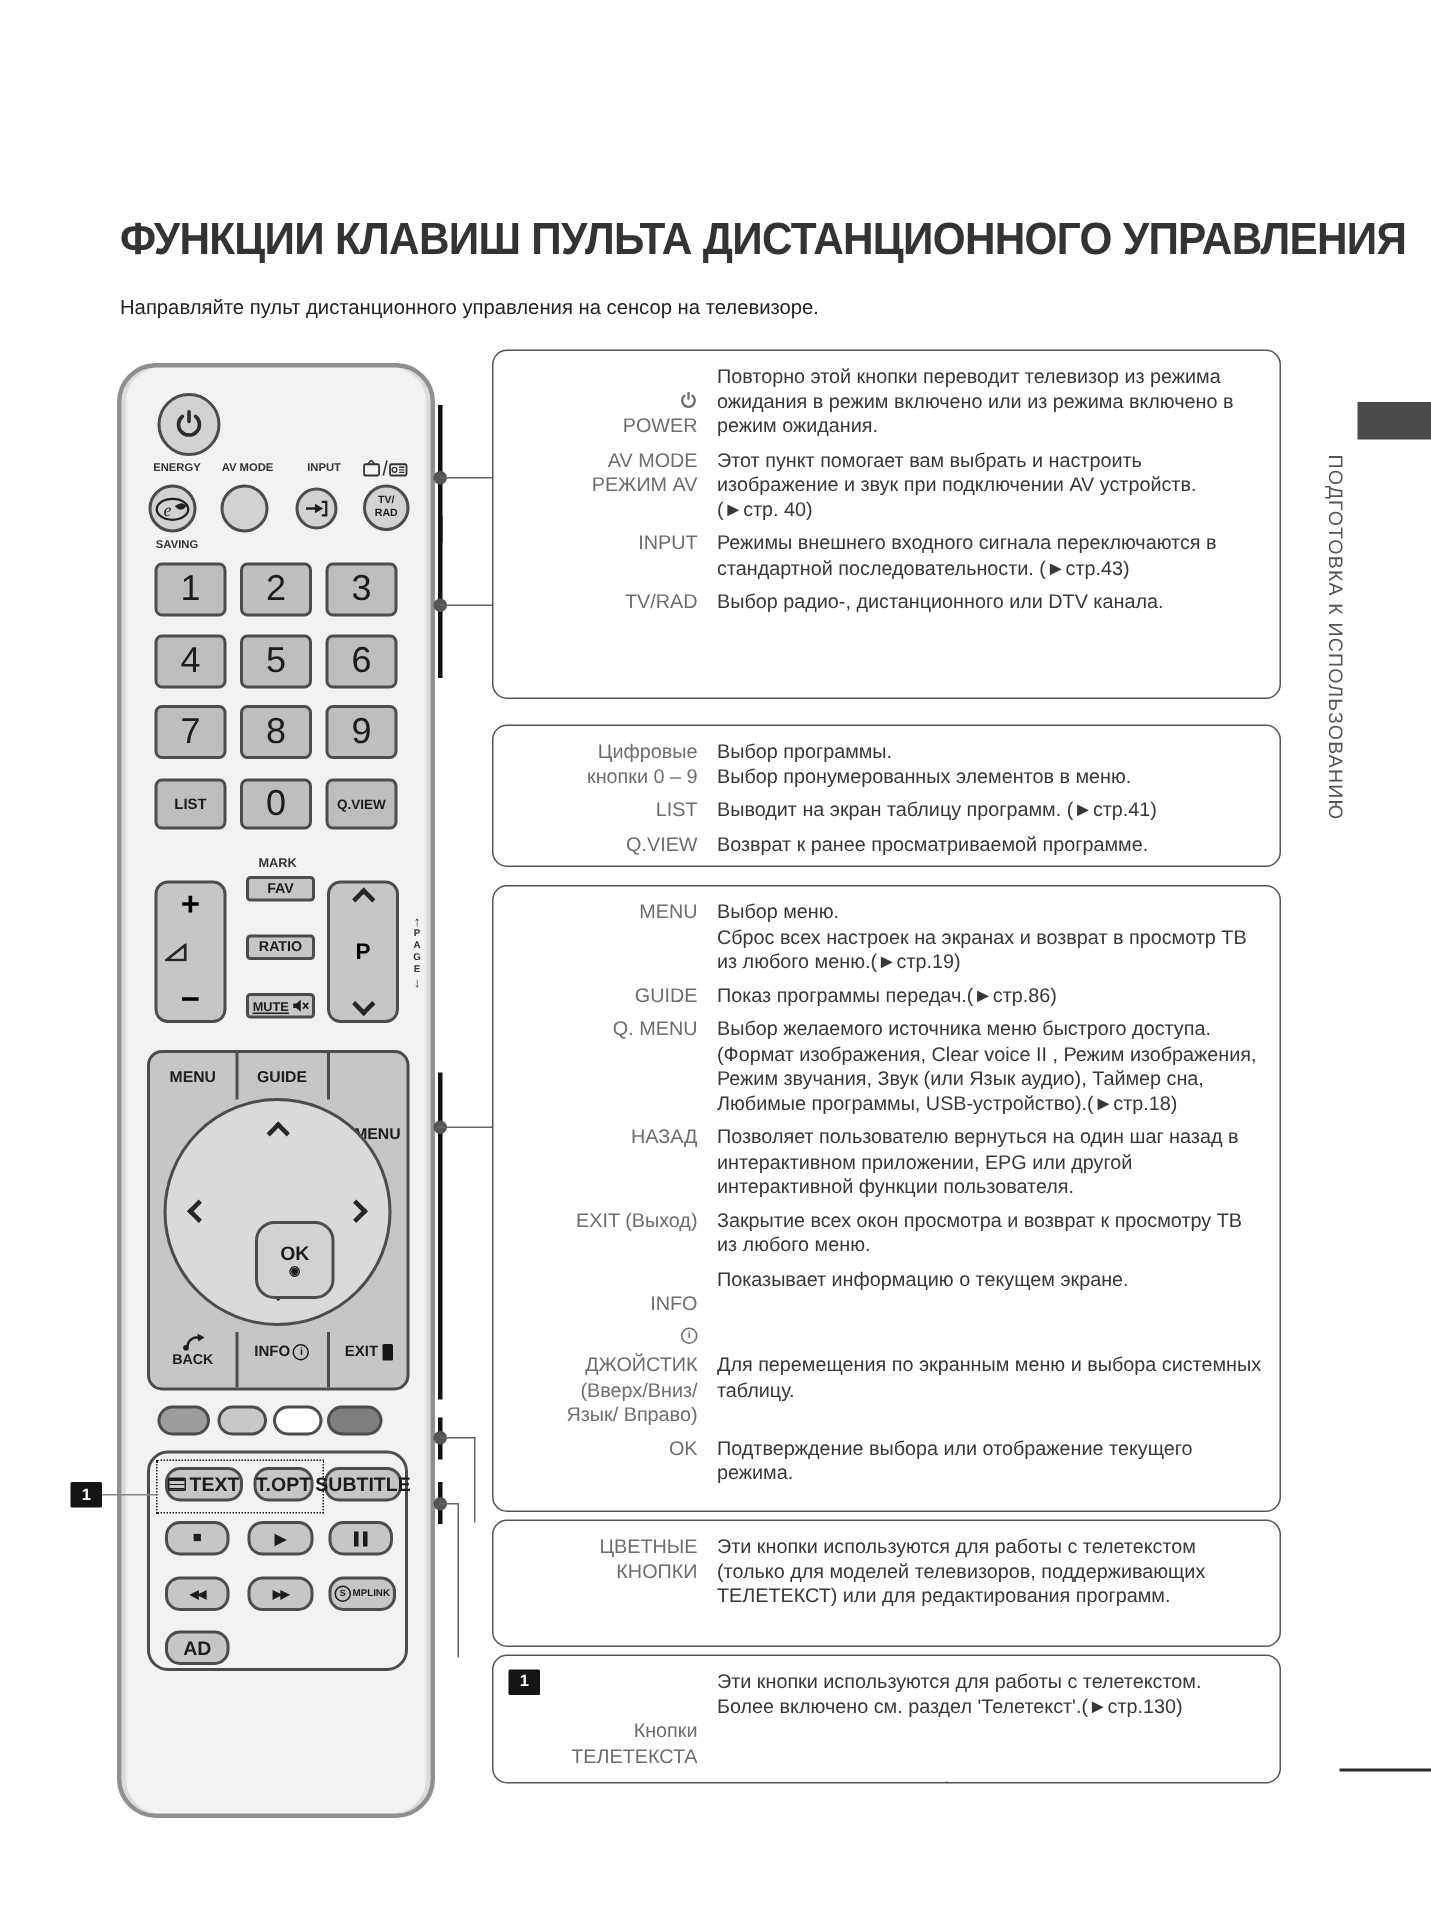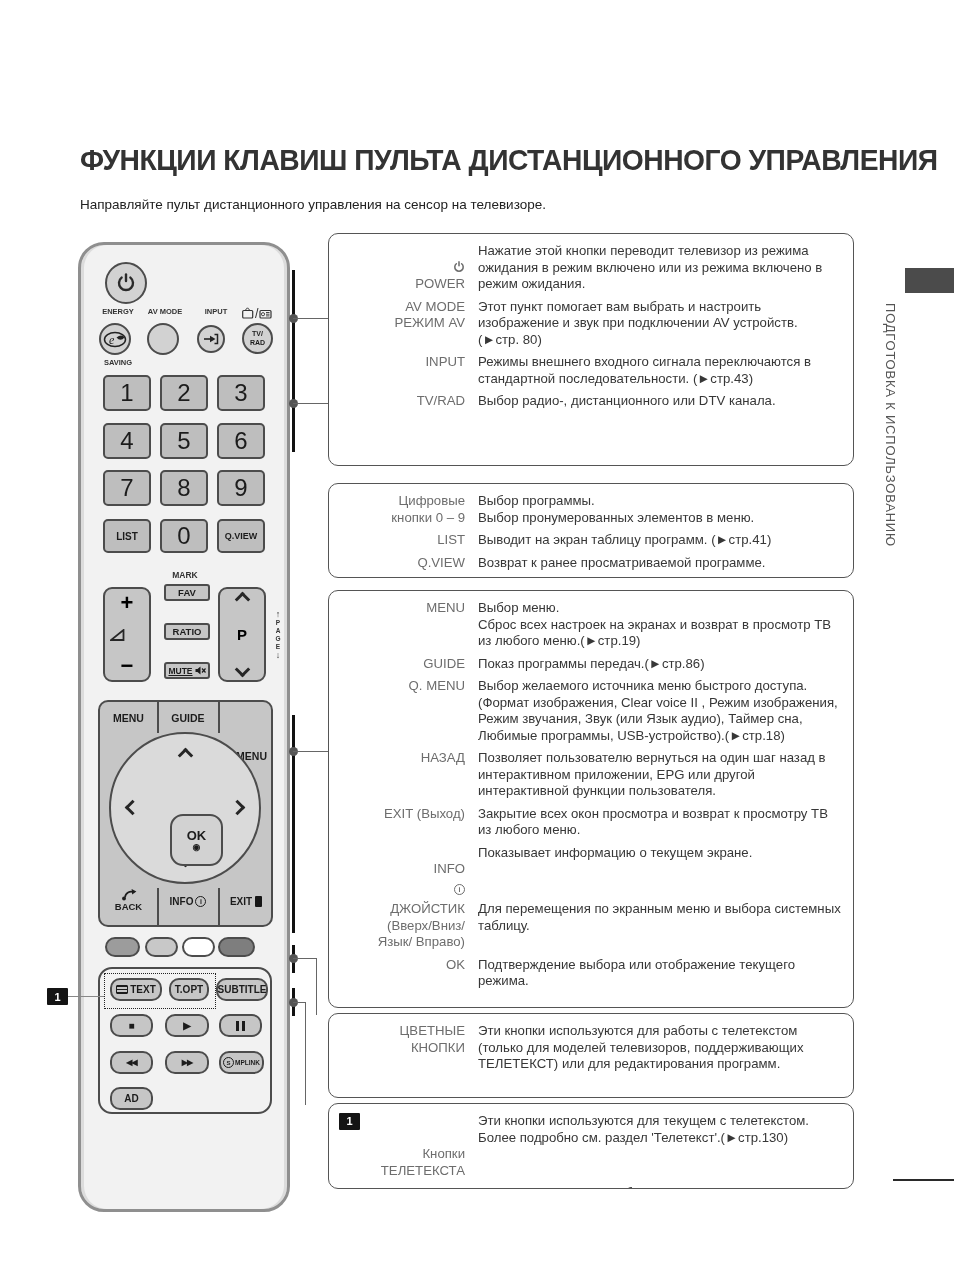--- a/index.html
+++ b/index.html
@@ -61,21 +61,21 @@
   .navlab{font-size:10.5px;font-weight:bold;color:#1c1c1c;text-align:center;}
   #dpad-ring{left:9px;top:30px;width:152px;height:152px;border:2px solid #4c4c4c;border-radius:50%;
              background:#dadada;box-sizing:border-box;}
   #ok-btn{left:59px;top:80px;width:53px;height:52px;border:2px solid #4c4c4c;border-radius:13px;
           background:#d2d2d2;box-sizing:border-box;display:flex;flex-direction:column;align-items:center;
           justify-content:center;font-weight:bold;font-size:13px;color:#1c1c1c;line-height:1;}
   #ok-dot{font-size:9px;margin-top:1px;}
   .pill{border:2px solid #4c4c4c;border-radius:11px;box-sizing:border-box;height:20px;}
   #btn-group{left:17px;top:722px;width:174px;height:147px;border:2px solid #4c4c4c;border-radius:14px;box-sizing:border-box;}
   .gbtn{background:#c6c6c6;border:2px solid #4c4c4c;border-radius:10px;box-sizing:border-box;height:23px;
-        display:flex;align-items:center;justify-content:center;font-size:10px;font-weight:bold;color:#1c1c1c;}
+        display:flex;align-items:center;justify-content:center;font-size:13px;font-weight:bold;color:#1c1c1c;}
   #dotted-zone{left:4px;top:4px;width:110px;height:34px;border:1.6px dotted #222;}
   .text-icon{display:inline-block;width:12px;height:9px;border:1.4px solid #1c1c1c;border-radius:1px;
              background:repeating-linear-gradient(180deg,#1c1c1c 0 1.3px,transparent 1.3px 3px);
              box-sizing:border-box;margin-right:2px;}
   .pausebar{display:inline-block;width:3px;height:10px;background:#1c1c1c;margin:0 1.5px;}
   .simp-s{display:inline-flex;align-items:center;justify-content:center;width:9px;height:9px;
           border:1px solid #1c1c1c;border-radius:50%;font-size:6px;margin-right:1px;}
   .door{display:inline-block;width:7px;height:11px;background:#161616;border-radius:1px;margin-left:3px;}
   #page-col{left:191px;top:345px;height:90px;width:12px;display:flex;flex-direction:column;
             align-items:center;justify-content:center;color:#333;}
@@ -272,26 +272,26 @@
 
 <div class="abs fbox" id="box1">
   <div class="frow">
     <div class="fterm">
       <svg width="12" height="12" viewBox="0 0 20 20" style="vertical-align:-1px;">
         <line x1="10" y1="1.5" x2="10" y2="8" stroke="#6d6d6d" stroke-width="2.6" stroke-linecap="round"></line>
         <path d="M5.6 4.6 A7 7 0 1 0 14.4 4.6" fill="none" stroke="#6d6d6d" stroke-width="2.6" stroke-linecap="round"></path>
       </svg>
       <span>POWER</span>
     </div>
-    <div class="fdesc">Нажатие этой кнопки переводит телевизор из режима ожидания в режим включено или из режима включено в режим ожидания.</div>
+    <div class="fdesc">Повторно этой кнопки переводит телевизор из режима ожидания в режим включено или из режима включено в режим ожидания.</div>
   </div>
   <div class="frow">
     <div class="fterm">AV MODE
 РЕЖИМ AV</div>
-    <div class="fdesc">Этот пункт помогает вам выбрать и настроить изображение и звук при подключении AV устройств. (►стр. 80)</div>
+    <div class="fdesc">Этот пункт помогает вам выбрать и настроить изображение и звук при подключении AV устройств. (►стр. 40)</div>
   </div>
   <div class="frow">
     <div class="fterm">INPUT</div>
     <div class="fdesc">Режимы внешнего входного сигнала переключаются в стандартной последовательности. (►стр.43)</div>
   </div>
   <div class="frow">
     <div class="fterm">TV/RAD</div>
     <div class="fdesc">Выбор радио-, дистанционного или DTV канала.</div>
   </div>
 </div>
@@ -362,19 +362,19 @@
   </div>
 </div>
 
 <div class="abs fbox" id="box5">
   <div class="frow">
     <div class="fterm">
       <span class="badge">1</span>
       <span>Кнопки
 ТЕЛЕТЕКСТА</span>
     </div>
-    <div class="fdesc">Эти кнопки используются для текущем с телетекстом. Более подробно см. раздел 'Телетекст'.(►стр.130)</div>
+    <div class="fdesc">Эти кнопки используются для работы с телетекстом. Более включено см. раздел 'Телетекст'.(►стр.130)</div>
   </div>
   <div class="frow">
     <div class="fterm">SUBTITLE</div>
     <div class="fdesc">Повторно вызывает наиболее часто используемые в цифровом режиме субтитры.</div>
   </div>
 </div>
 
 </body></html>

